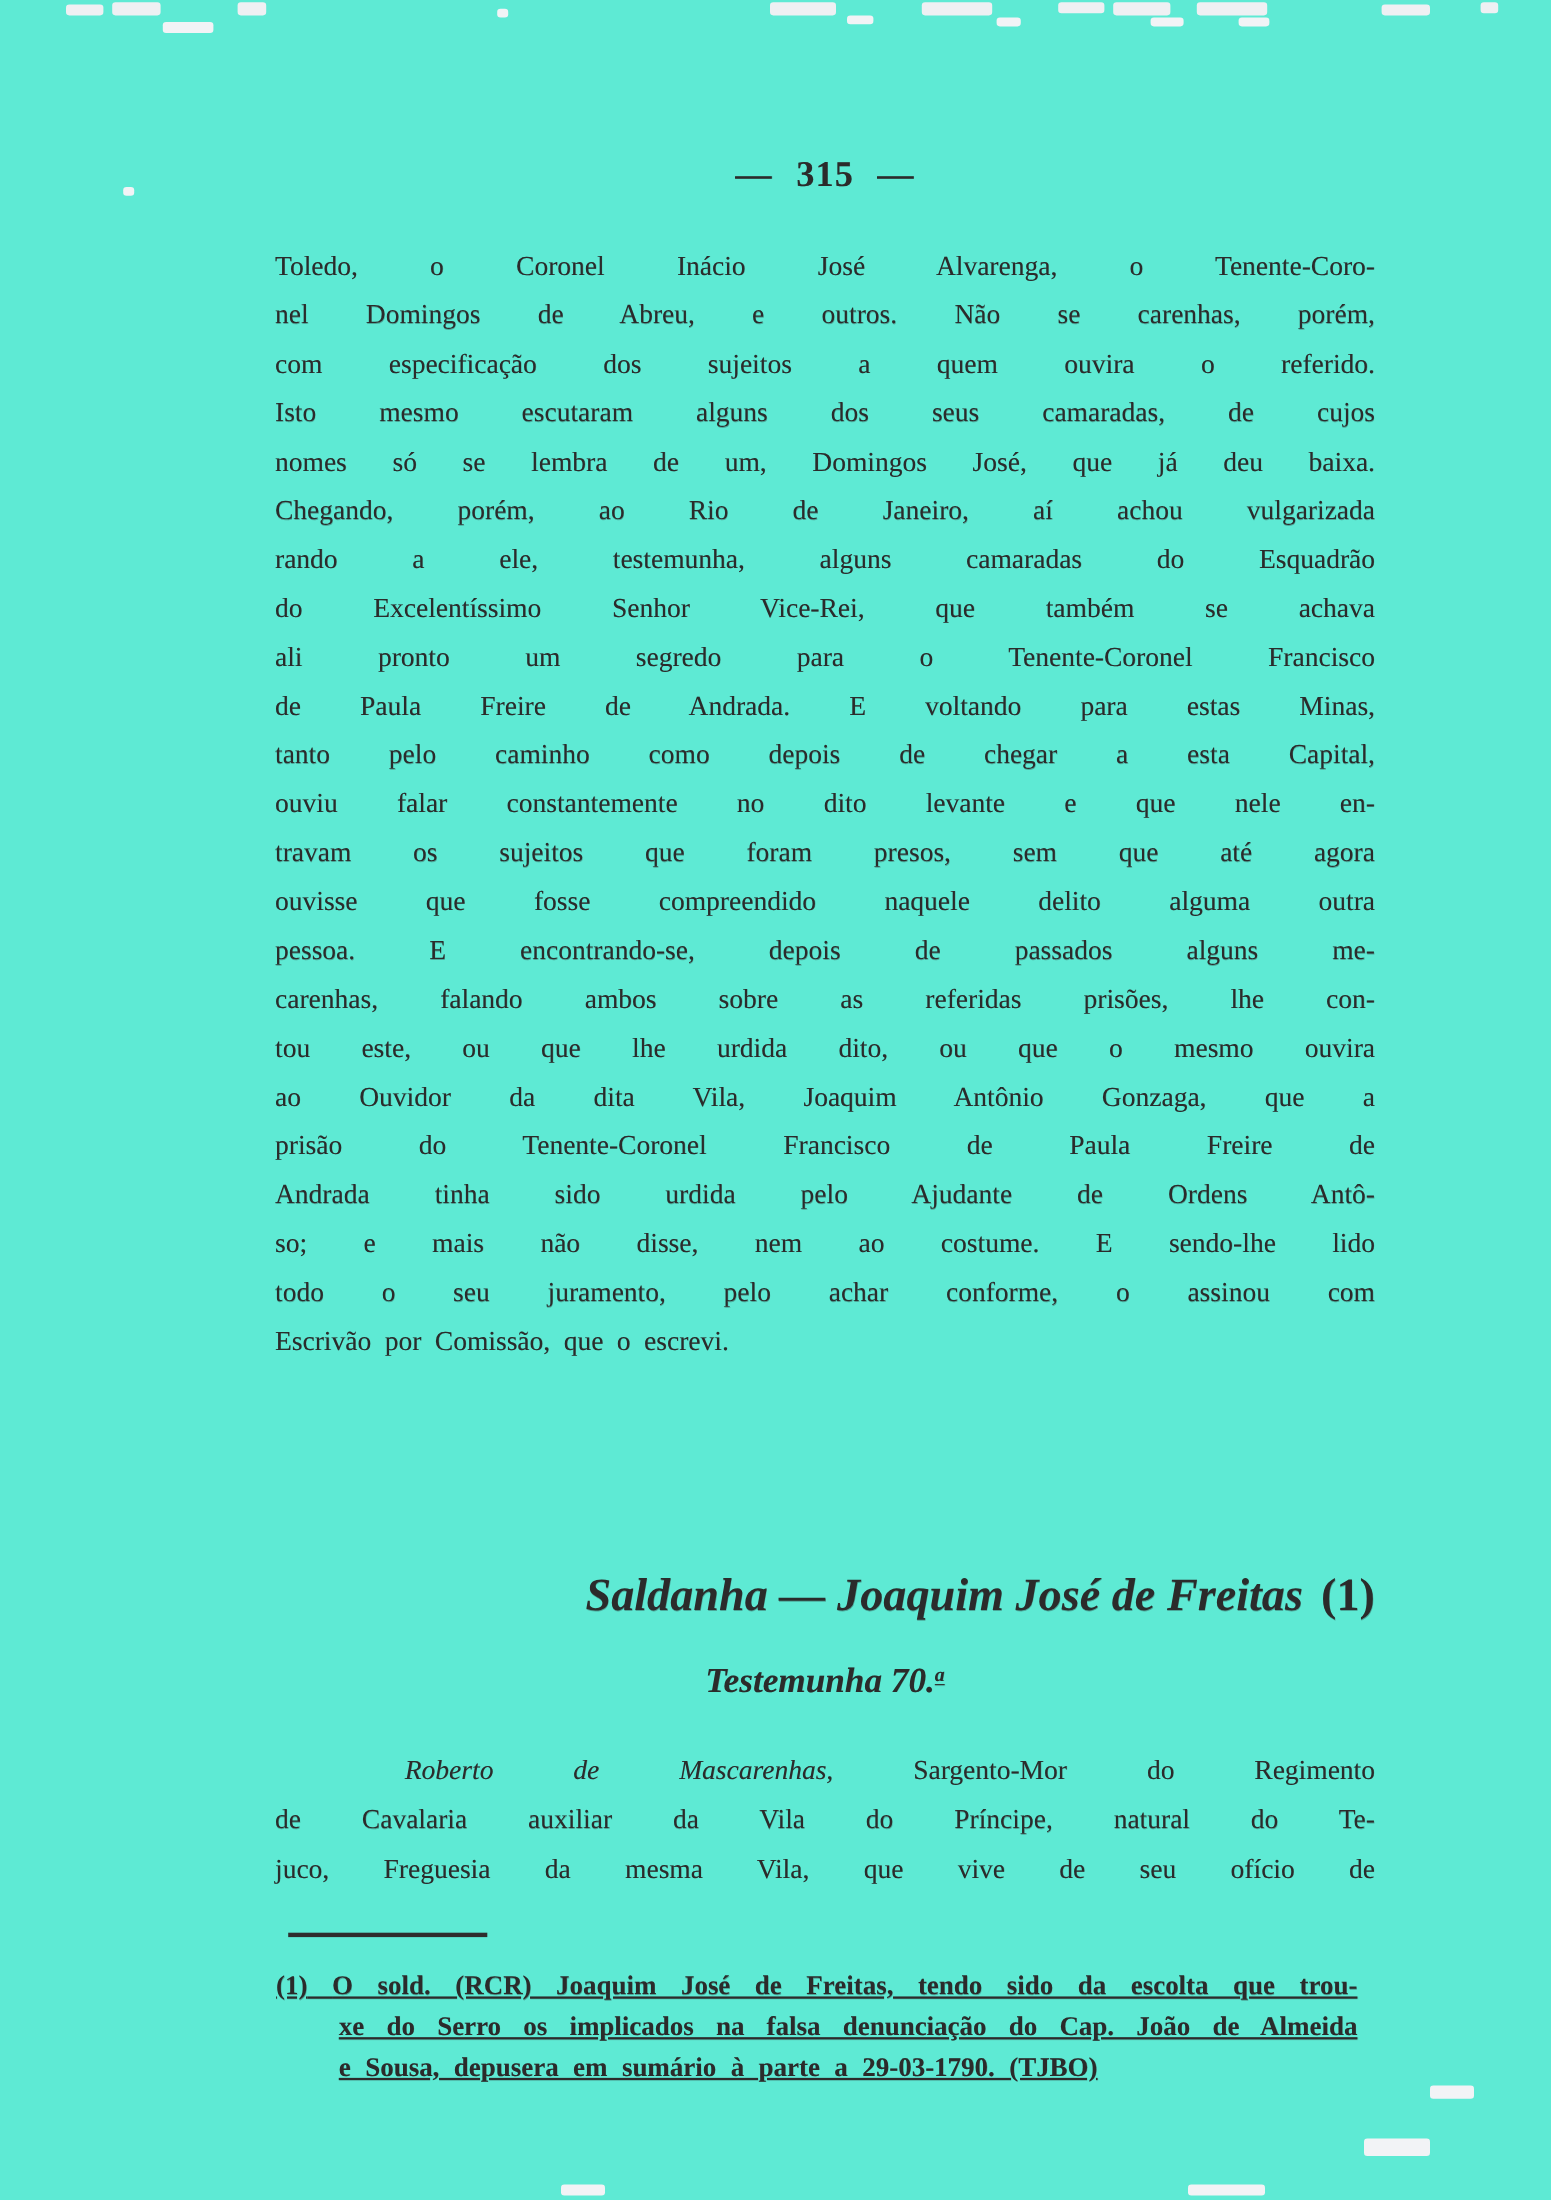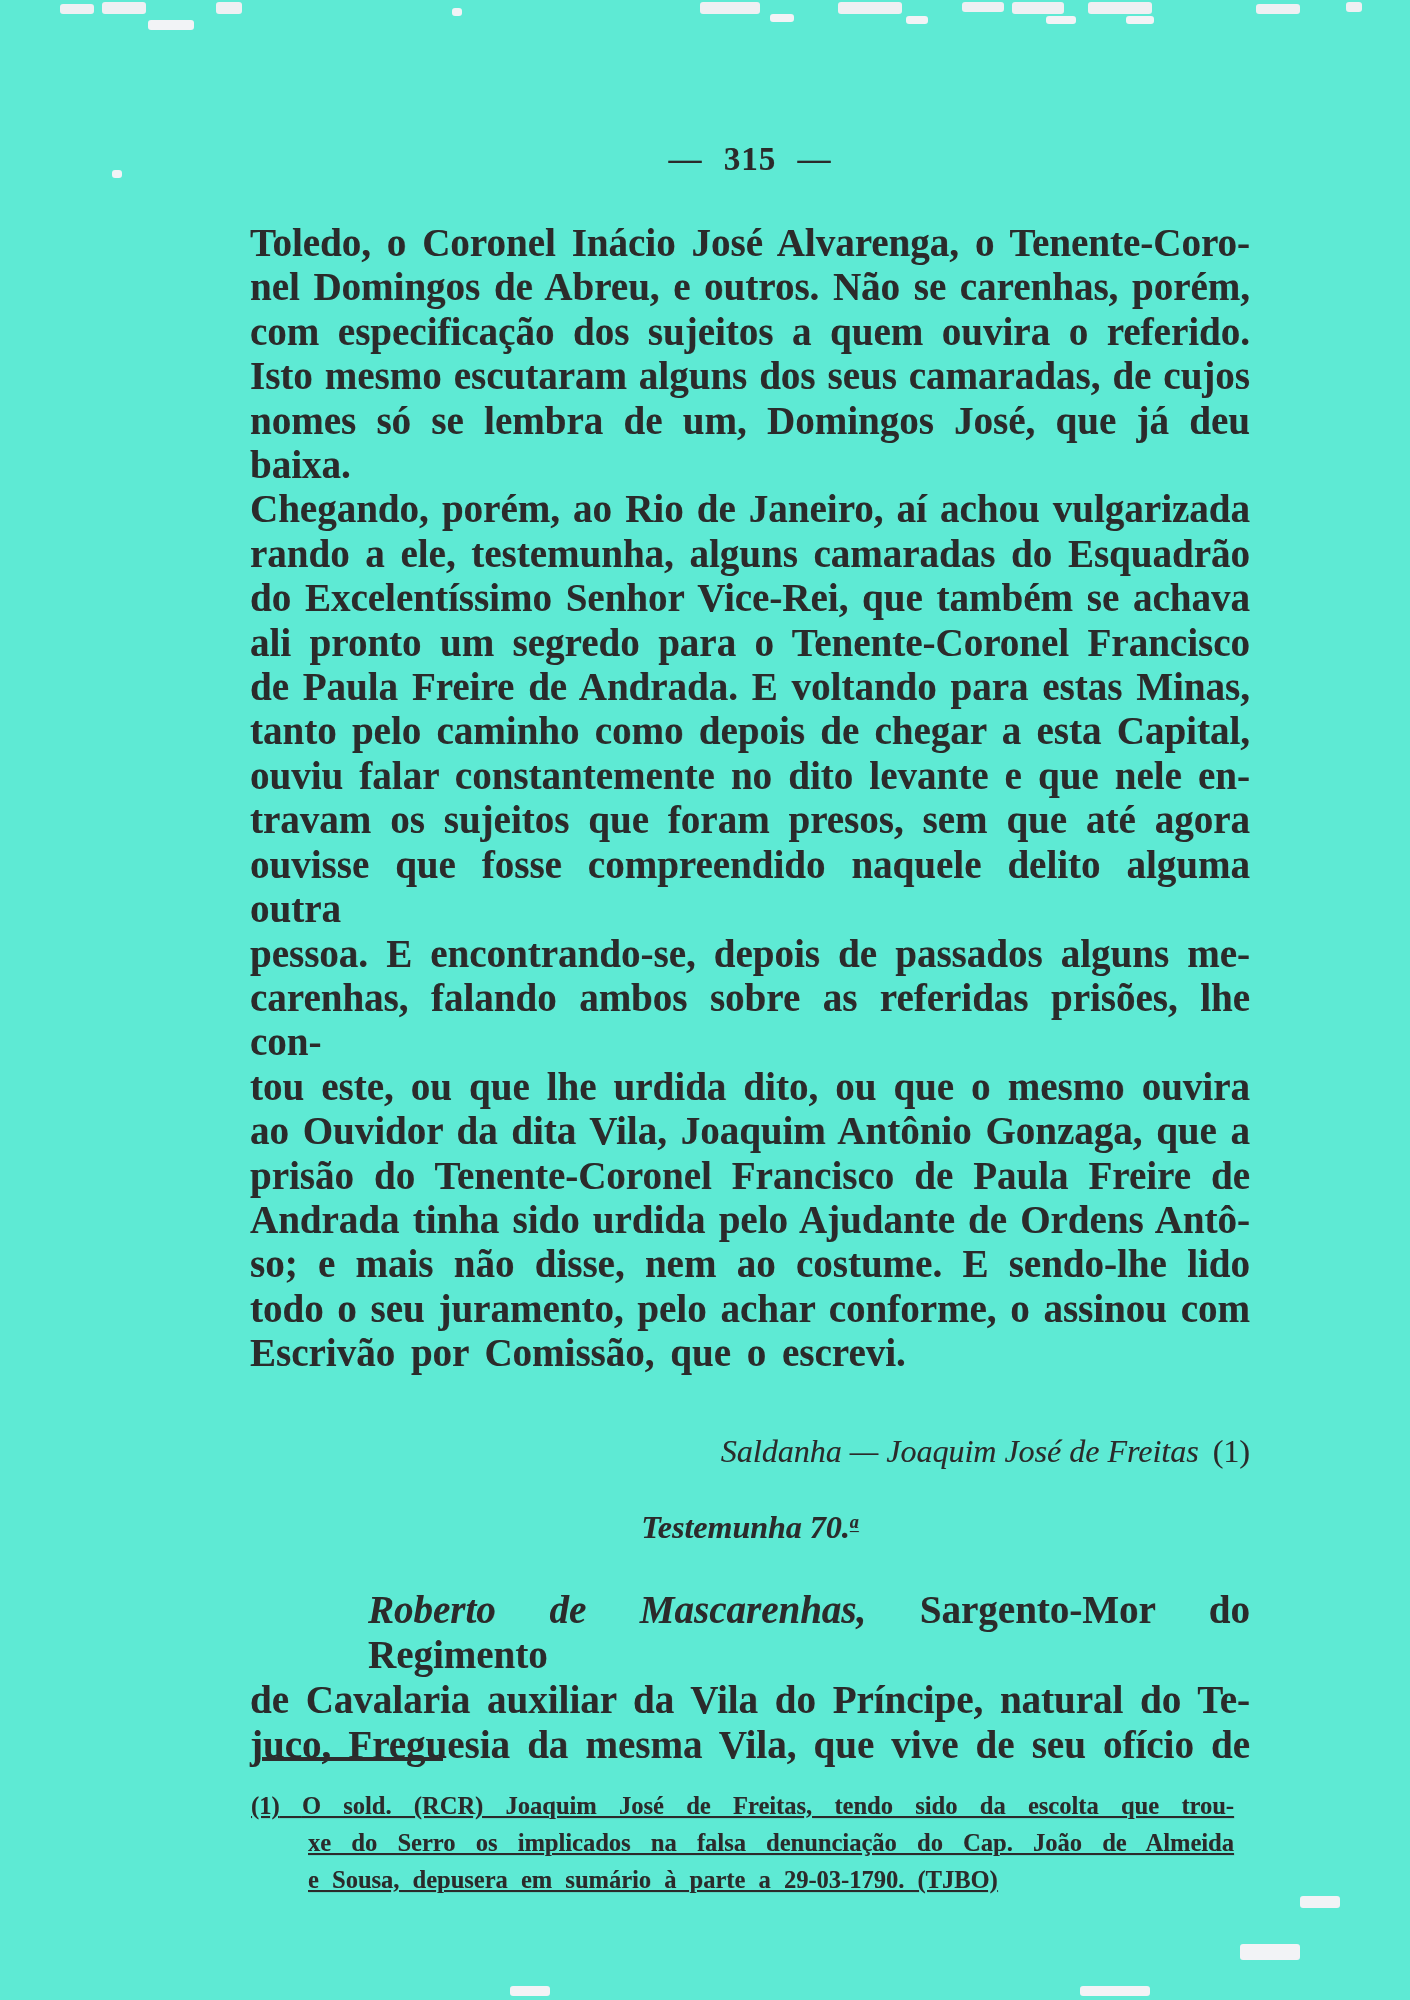--- a/index.html
+++ b/index.html
@@ -13,27 +13,27 @@
   .abs{position:absolute;}
   .ink{text-shadow:0.3px 0.3px 0.5px rgba(43,43,43,0.35);}
   .pagenum{
     left:250px;top:141px;width:1000px;
     text-align:center;font-size:33px;font-weight:700;
     letter-spacing:1px;word-spacing:12px;
   }
   .para1{left:250px;top:221px;width:1000px;}
   .jline{
     text-align:justify;text-align-last:justify;
-    font-size:39px;font-weight:700;line-height:44.4px;
+    font-size:25px;font-weight:400;line-height:44.4px;
     word-spacing:2px;
   }
   .endline{text-align-last:left;word-spacing:6px;}
   .signature{
     left:250px;top:1429px;width:1000px;
-    text-align:right;font-size:32px;font-weight:400;line-height:44px;
+    text-align:right;font-size:42px;font-weight:700;line-height:44px;
   }
   .signature .ref{font-style:normal;margin-left:6px;}
   .witness{
     left:250px;top:1500px;width:1000px;
     text-align:center;font-size:32px;font-weight:600;line-height:44px;
   }
   .witness sup{
     font-size:0.56em;vertical-align:0.55em;
     text-decoration:underline;text-underline-offset:3px;
   }

